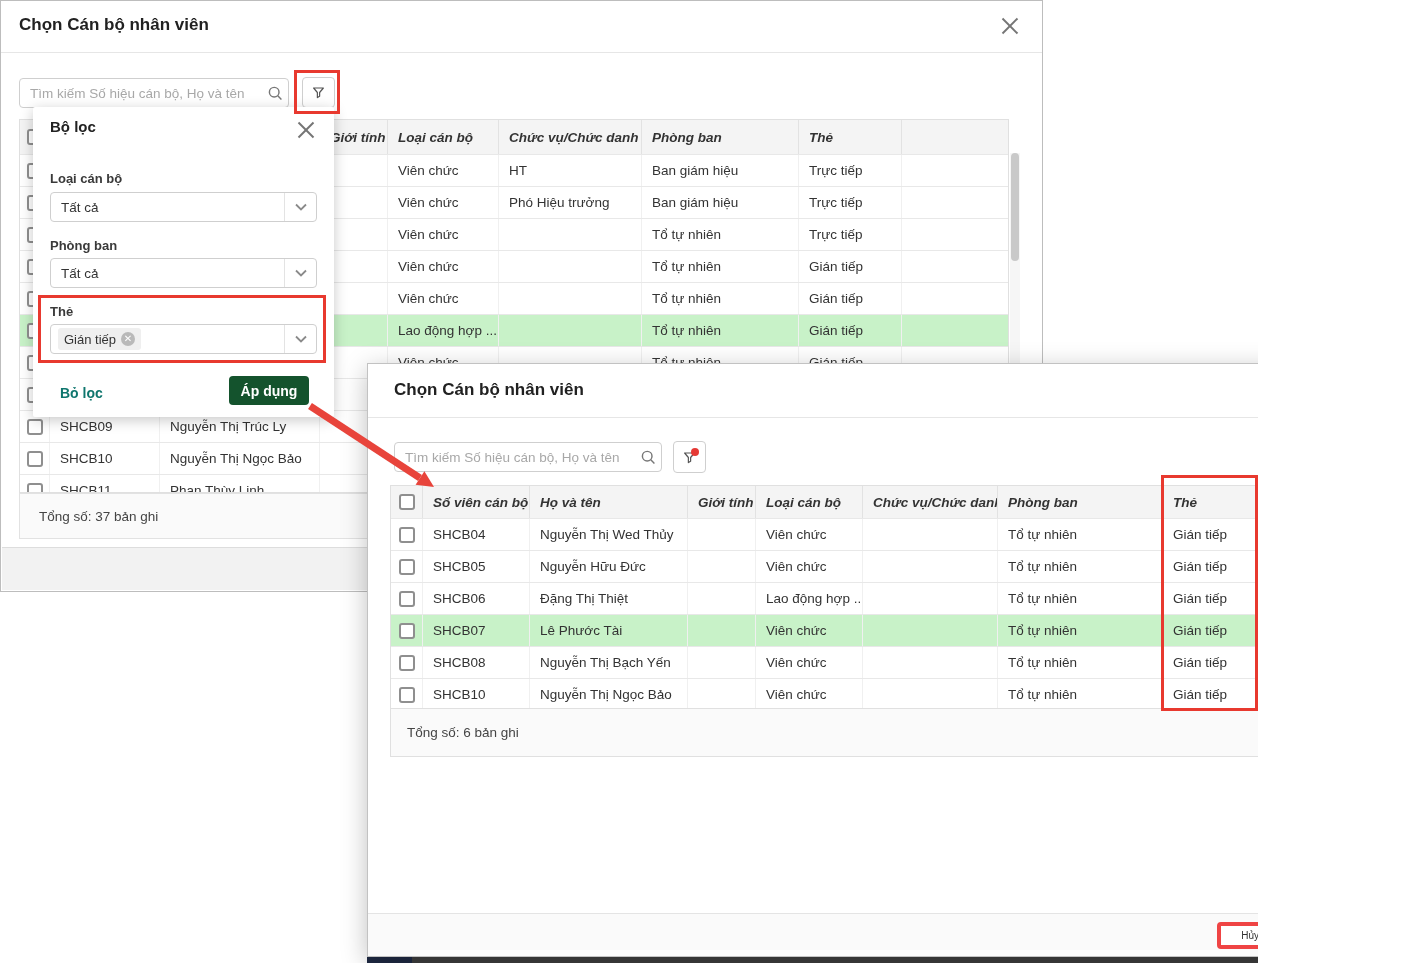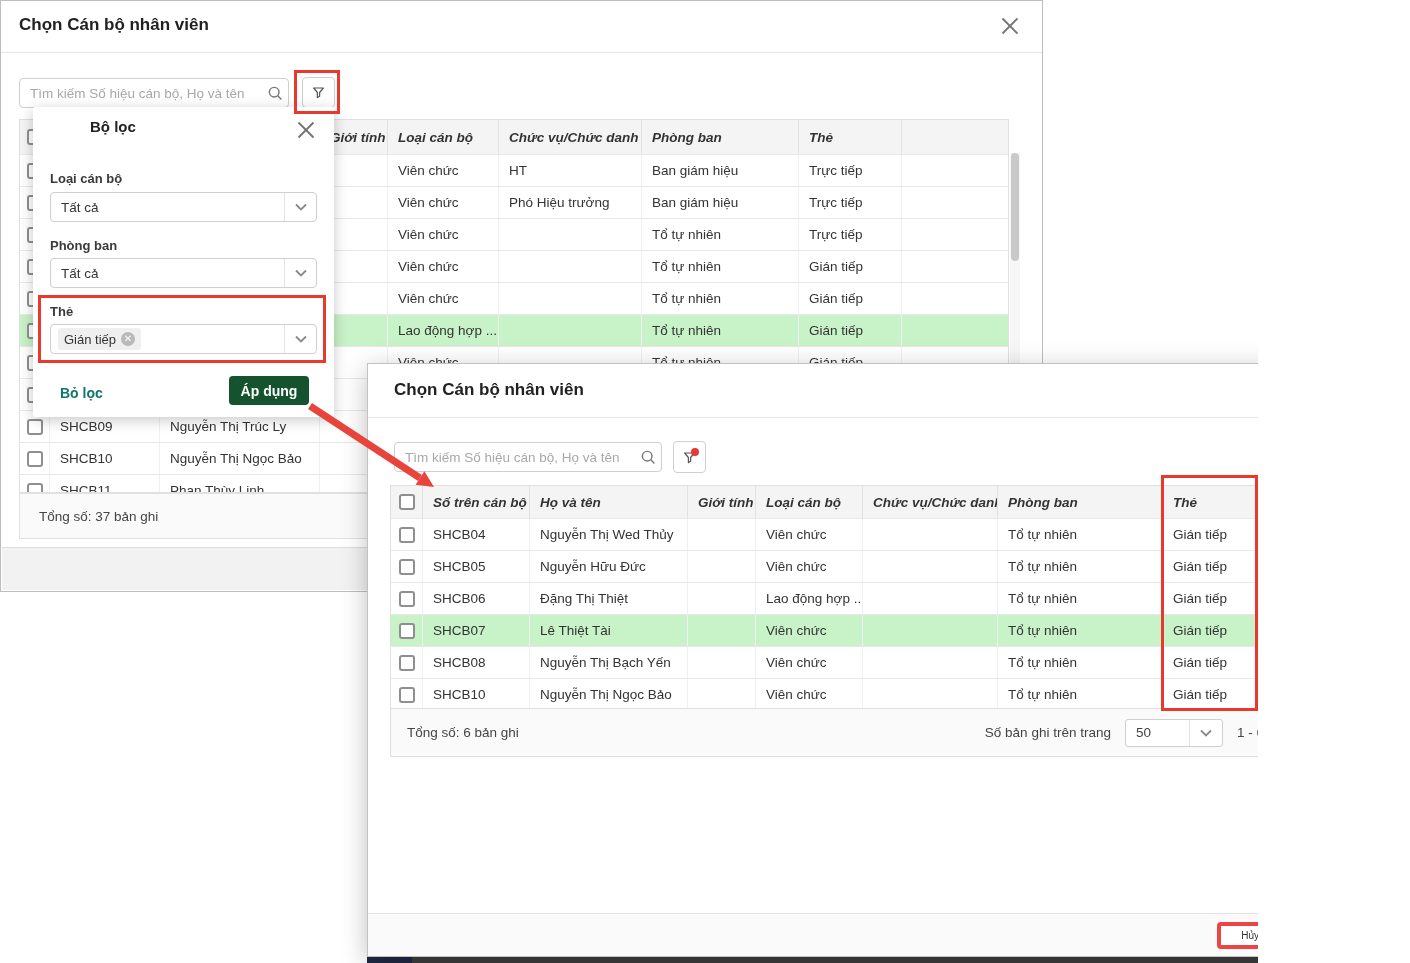--- a/index.html
+++ b/index.html
@@ -50,21 +50,21 @@
   .psel{position:relative;width:98px;height:28px;border:1px solid #cfcfcf;border-radius:3px;background:#fff;
     display:flex;align-items:center;padding-left:10px;font-size:13.5px;cursor:pointer;}
   .psel .sep{position:absolute;right:32px;top:0;bottom:0;border-left:1px solid #e3e3e3;}
   .psel svg{position:absolute;right:10px;width:12px;height:8px;}
   .pg-arrow{width:18px;height:18px;display:flex;align-items:center;justify-content:center;cursor:default;}
   .pg-arrow svg{width:12px;height:14px;}
 
   
   .panel{position:absolute;left:33px;top:107px;width:301px;height:310px;background:#fff;z-index:10;
     box-shadow:0 3px 14px rgba(0,0,0,.22);border-radius:2px;}
-  .panel-title{position:absolute;left:17px;top:11px;font-size:15px;font-weight:bold;color:#222;margin-left:40px;}
+  .panel-title{position:absolute;left:17px;top:11px;font-size:15px;font-weight:bold;color:#222;}
   .field-label{position:absolute;left:17px;font-size:13px;font-weight:bold;color:#3a3a3a;}
   .select{position:absolute;left:17px;width:267px;height:30px;border:1px solid #cfcfcf;border-radius:4px;
     background:#fff;display:flex;align-items:center;padding-left:10px;font-size:13.5px;color:#333;cursor:pointer;}
   .select .chev{position:absolute;right:0;top:0;bottom:0;width:32px;border-left:1px solid #e3e3e3;
     display:flex;align-items:center;justify-content:center;}
   .select .chev svg{width:12px;height:8px;}
   .chip{display:flex;align-items:center;gap:5px;background:#efefef;border-radius:3px;height:22px;
     padding:0 6px;font-size:13px;color:#333;}
   .chip-x{width:14px;height:14px;border-radius:50%;background:#b9b9b9;color:#fff;font-size:10px;line-height:14px;
     text-align:center;cursor:pointer;}
@@ -369,21 +369,21 @@
         <path d="M3.5 4h13l-5 6v5l-3 1.8v-6.8z" fill="none" stroke="#555" stroke-width="1.6" stroke-linejoin="round"></path>
       </svg>
       <span class="red-dot"></span>
     </div>
 
     <div class="tbl fgt" style="left:22px;top:121px;width:1001px;height:272px;">
       <div class="thead">
         <div class="tcell c-cb">
           <span class="cbx"></span>
         </div>
-        <div class="tcell c-code">Số trên cán bộ</div>
+        <div class="tcell c-code">Số viên cán bộ</div>
         <div class="tcell c-name">Họ và tên</div>
         <div class="tcell c-gender">Giới tính</div>
         <div class="tcell c-type">Loại cán bộ</div>
         <div class="tcell c-pos">Chức vụ/Chức danh</div>
         <div class="tcell c-dept">Phòng ban</div>
         <div class="tcell c-tag">Thẻ</div>
         <div class="tcell c-fill"></div>
       </div>
       <div id="fg-rows">
           <div class="trow">
@@ -423,21 +423,21 @@
             <div class="tcell c-pos"></div>
             <div class="tcell c-dept">Tổ tự nhiên</div>
             <div class="tcell c-tag">Gián tiếp</div>
             <div class="tcell c-fill"></div>
           </div>
           <div class="trow sel">
             <div class="tcell c-cb">
               <span class="cbx"></span>
             </div>
             <div class="tcell c-code">SHCB07</div>
-            <div class="tcell c-name">Lê Thiệt Tài</div>
+            <div class="tcell c-name">Lê Phước Tài</div>
             <div class="tcell c-gender"></div>
             <div class="tcell c-type">Viên chức</div>
             <div class="tcell c-pos"></div>
             <div class="tcell c-dept">Tổ tự nhiên</div>
             <div class="tcell c-tag">Gián tiếp</div>
             <div class="tcell c-fill"></div>
           </div>
           <div class="trow">
             <div class="tcell c-cb">
               <span class="cbx"></span>
@@ -461,41 +461,20 @@
             <div class="tcell c-type">Viên chức</div>
             <div class="tcell c-pos"></div>
             <div class="tcell c-dept">Tổ tự nhiên</div>
             <div class="tcell c-tag">Gián tiếp</div>
             <div class="tcell c-fill"></div>
           </div>
         </div>
 
       <div class="tfoot">
         <span>Tổng số: 6 bản ghi</span>
-        <div class="pager">
-          <span>Số bản ghi trên trang</span>
-          <div class="psel">
-            <span>50</span>
-            <span class="sep"></span>
-            <svg viewBox="0 0 12 8">
-                <polyline points="1,1.5 6,6.5 11,1.5" fill="none" stroke="#8a8a8a" stroke-width="1.8"></polyline>
-              </svg>
-          </div>
-          <span>1 - 6 bản ghi</span>
-          <div class="pg-arrow">
-            <svg viewBox="0 0 10 14">
-                <polyline points="8,1 2,7 8,13" fill="none" stroke="#cfcfcf" stroke-width="1.8"></polyline>
-              </svg>
-          </div>
-          <div class="pg-arrow">
-            <svg viewBox="0 0 10 14">
-                <polyline points="2,1 8,7 2,13" fill="none" stroke="#cfcfcf" stroke-width="1.8"></polyline>
-              </svg>
-          </div>
-        </div>
       </div>
     </div>
 
     <div class="fg-bottombar">
       <button class="btn-cancel">Hủy bỏ</button>
       <button class="btn-ok">Đồng ý</button>
     </div>
   </div>
 
   <div class="hl-box" style="left:294px;top:70px;width:46px;height:44px;"></div>

